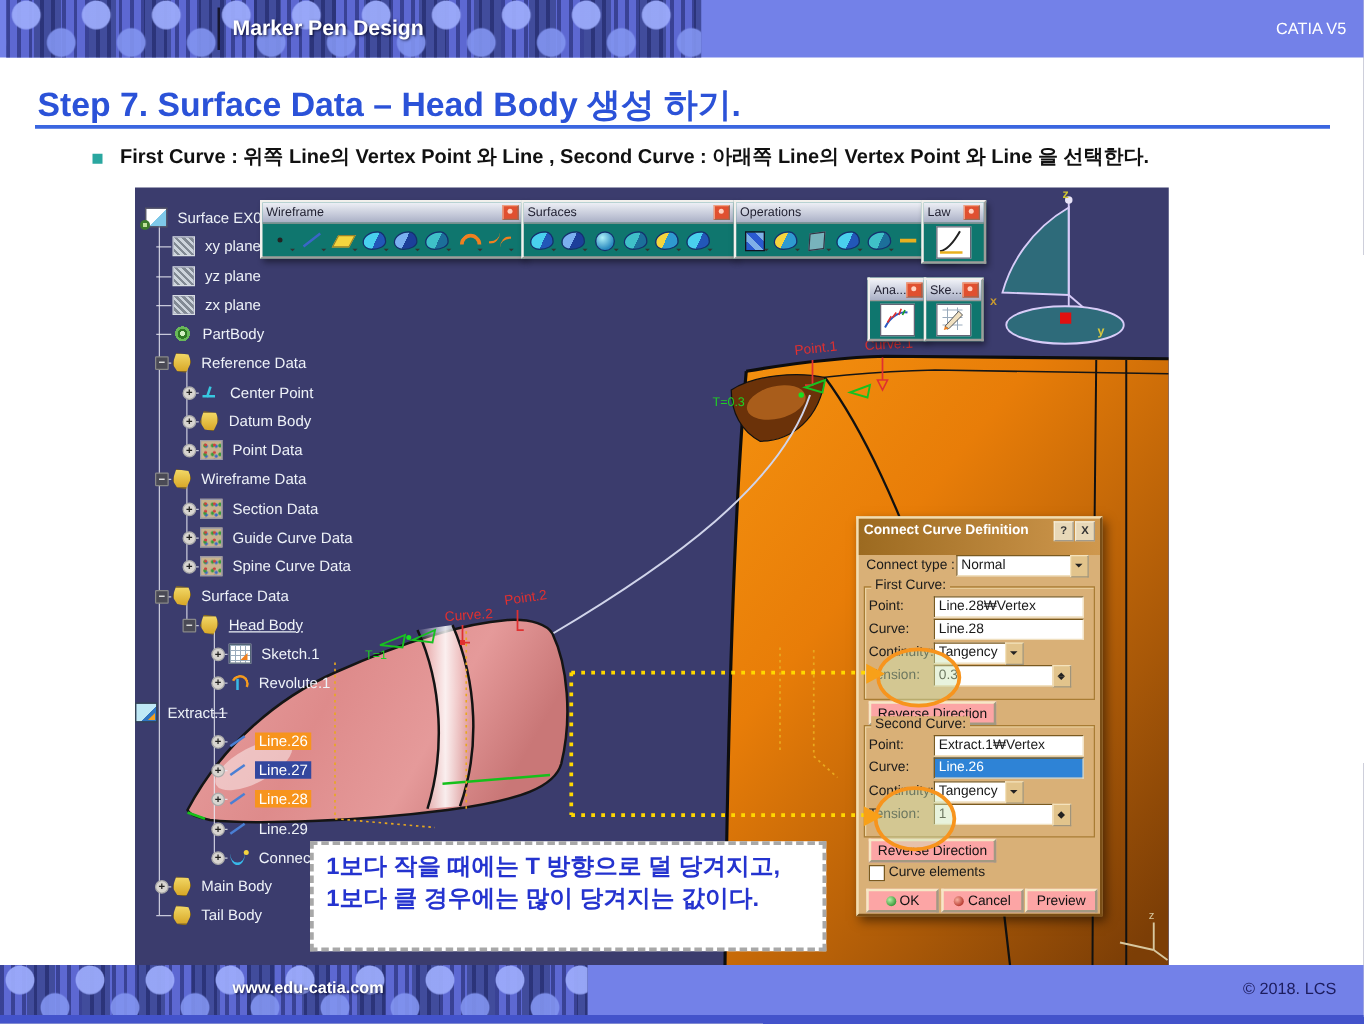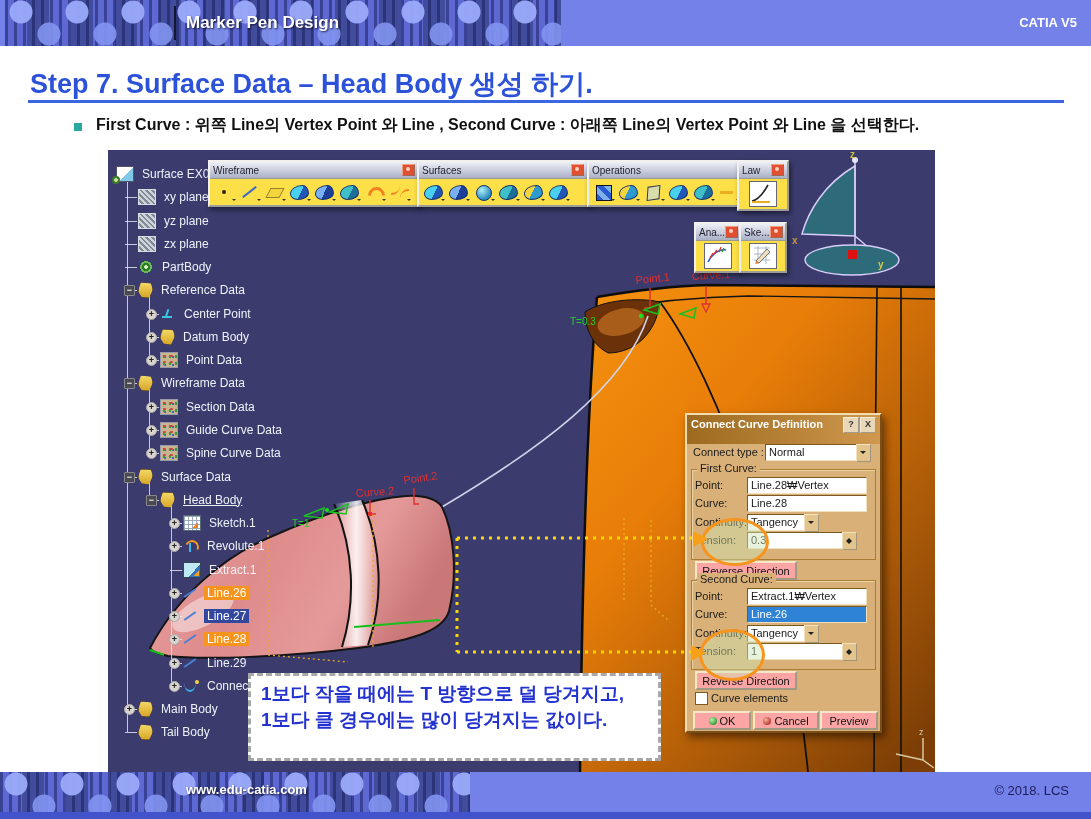--- a/index.html
+++ b/index.html
@@ -16,21 +16,21 @@
       radial-gradient(circle 12px at 16px 12px,rgba(155,170,250,.95) 0 11px,transparent 12px),
       radial-gradient(circle 12px at 44px 34px,rgba(130,148,240,.9) 0 11px,transparent 12px),
       repeating-linear-gradient(90deg,rgba(22,28,88,.5) 0 3px,transparent 3px 9px),
       repeating-linear-gradient(90deg,#5d68d2 0 22px,#414c9c 22px 44px);
     background-size:56px 46px,56px 46px,auto,auto;}
   #header .deco{left:5px;width:556px}
   #footer .deco{width:470px}
   .hdr-sep{position:absolute;left:174px;top:6px;width:2px;height:34px;background:#161630}
   .hdr-title{position:absolute;left:186px;top:13px;color:#fff;font-weight:bold;font-size:17px;
              text-shadow:1px 1px 2px rgba(10,10,40,.8);white-space:nowrap}
-  .hdr-brand{position:absolute;right:14px;top:15px;color:#fff;font-weight:bold;font-size:13px}
+  .hdr-brand{position:absolute;right:14px;top:15px;color:#fff;font-weight:normal;font-size:13px}
   .ftr-url{position:absolute;left:186px;top:10px;color:#fff;font-weight:bold;font-size:13px;
            text-shadow:1px 1px 2px rgba(10,10,40,.8)}
   .ftr-copy{position:absolute;right:22px;top:11px;color:#1c1c5e;font-size:13px}
 
   
   #slide-title{position:absolute;left:30px;top:66px;font-size:27px;font-weight:bold;color:#2b52d8;white-space:nowrap}
   #title-underline{position:absolute;left:28px;top:100px;width:1036px;height:3px;background:#3a66e0}
   #bullet-square{position:absolute;left:74px;top:123px;width:8px;height:8px;background:#2aa7a0}
   #bullet-text{position:absolute;left:96px;top:115px;font-size:16px;font-weight:bold;color:#111;white-space:nowrap}
 
@@ -74,21 +74,21 @@
   .ticon.line-icon::before{content:"";position:absolute;left:0;top:6px;width:14px;height:2px;background:#4a7fd4;transform:rotate(-35deg)}
   .ticon.connect-icon::before{content:"";position:absolute;left:1px;top:2px;width:12px;height:9px;border-bottom:2px solid #38b8e8;
         border-radius:0 0 60% 60%/0 0 100% 100%}
   .ticon.connect-icon::after{content:"";position:absolute;right:0;top:1px;width:4px;height:4px;border-radius:50%;background:#f5d53e}
   .tlabel{padding:0 3px}
   .hl-orange{background:#f7941d;color:#fff}
   .hl-blue{background:#33479e;color:#fff}
   .u{text-decoration:underline}
 
   
-  .tb{position:absolute;background:#fde047;border:2px outset #f2f0ec;box-shadow:2px 3px 5px rgba(0,0,0,.45);z-index:20}
+  .tb{position:absolute;background:#0f766e;border:2px outset #f2f0ec;box-shadow:2px 3px 5px rgba(0,0,0,.45);z-index:20}
   .tb-t{height:14px;background:linear-gradient(#eef0f6,#aab0c6);font-size:10px;color:#223;
         display:flex;justify-content:space-between;align-items:center;padding:1px 3px;border-bottom:1px solid #999}
   .tb-x{width:11px;height:10px;background:#e05030;border:1px outset #f0a080;flex:none;position:relative}
   .tb-x::before{content:"";position:absolute;left:3px;top:2px;width:4px;height:4px;background:#ffd0c0;border-radius:50%}
   .tb-b{display:flex;align-items:center;padding:4px 4px 3px 4px;gap:3px}
   .tbi{position:relative;width:22px;height:19px;flex:none}
   .tbi::after{content:"";position:absolute;right:0;bottom:-1px;border:2.5px solid transparent;border-top-color:#333}
   .tbi.point-icon::before{content:"";position:absolute;left:8px;top:7px;width:4px;height:4px;border-radius:50%;background:#222}
   .tbi.line-icon::before{content:"";position:absolute;left:2px;top:8px;width:17px;height:2px;background:#3a66c8;transform:rotate(-38deg)}
   .tbi.plane-icon::before{content:"";position:absolute;left:4px;top:5px;width:12px;height:8px;background:#f5d53e;border:1px solid #96802a;transform:skewX(-28deg)}
@@ -358,21 +358,21 @@
         <span class="texp" style="left: 61px;">+</span>
         <span class="ticon sketch-icon"></span>
         <span class="tlabel">Sketch.1</span>
       </div>
       <div class="trow" style="top: 386.32px; padding-left: 75px;">
         <span class="stub" style="left: 62px;"></span>
         <span class="texp" style="left: 61px;">+</span>
         <span class="ticon revolute-icon"></span>
         <span class="tlabel">Revolute.1</span>
       </div>
-      <div class="trow" style="top: 409.59px; padding-left: 75px;">
+      <div class="trow" style="top: 409.59px; ">
         <span class="stub" style="left: 62px;"></span>
         <span class="ticon extract-icon"></span>
         <span class="tlabel">Extract.1</span>
       </div>
       <div class="trow" style="top: 432.86px; padding-left: 75px;">
         <span class="stub" style="left: 62px;"></span>
         <span class="texp" style="left: 61px;">+</span>
         <span class="ticon line-icon"></span>
         <span class="tlabel hl-orange">Line.26</span>
       </div>

